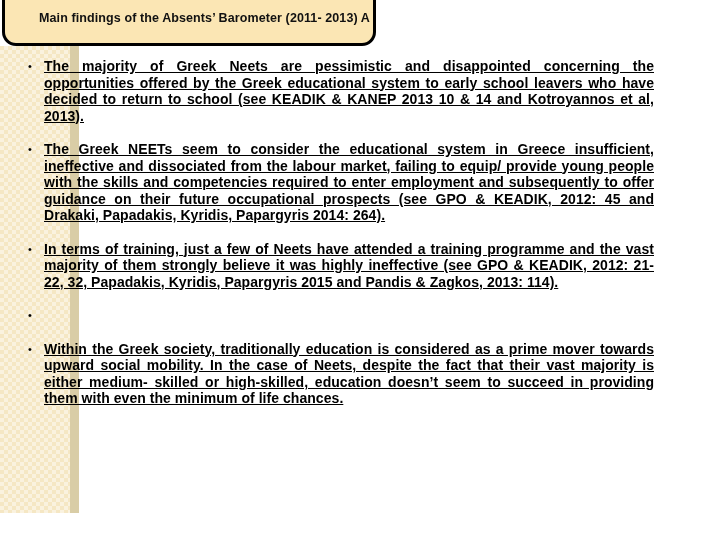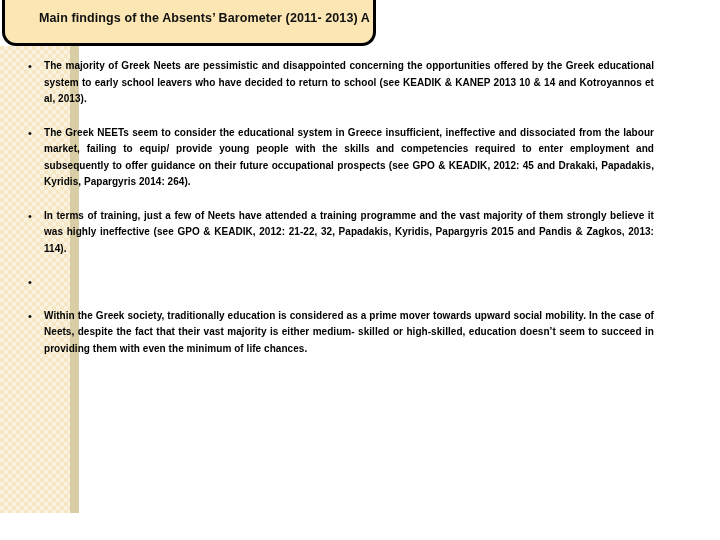--- a/index.html
+++ b/index.html
@@ -86,26 +86,27 @@
     margin-left: 28px;
     font-size: 11px;
     line-height: 16.5px;
     color: #000000;
     text-align: left;
   }
   .bullet-text {
     width: 620px;
     padding-right: 10px;
     box-sizing: border-box;
-    font-size: 10px;
+    font-size: 14px;
     line-height: 16.5px;
     color: #000000;
     text-align: justify;
     font-weight: bold;
     letter-spacing: 0.05px;
+    text-decoration: underline;
   }
 </style>
 </head>
 <body>
 
 <div id="left-band"></div>
 <div id="left-band-edge"></div>
 
 <div id="title-box">
   <div id="title-text">Main findings of the Absents’ Barometer (2011- 2013)  A</div>

